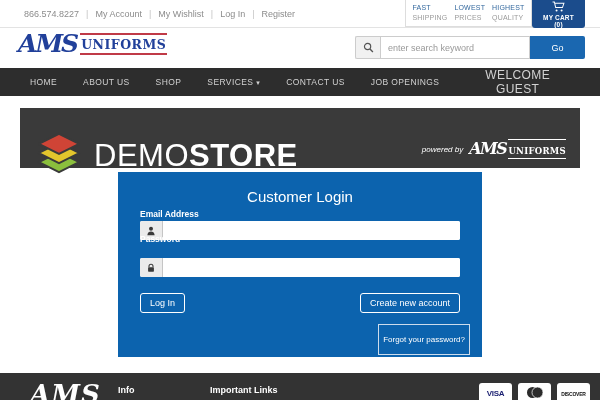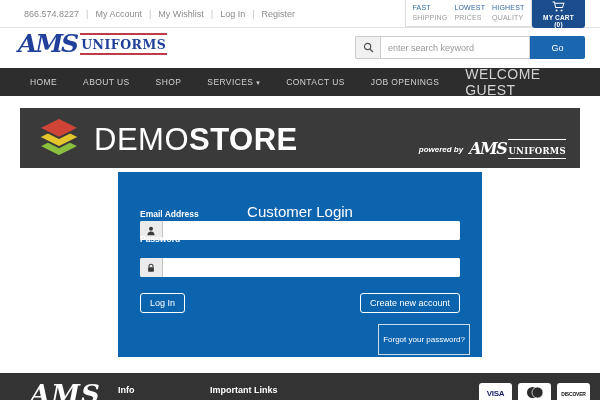--- a/index.html
+++ b/index.html
@@ -40,39 +40,39 @@
                   outline:none; box-sizing:border-box; font-family:inherit; min-width:0; }
   .search-input::placeholder { color:#999; }
   .go-btn { width:55px; background:#1a67b0; color:#fff; border:none; font-size:9px;
             border-radius:0 2px 2px 0; cursor:pointer; font-family:inherit; }
 
   
   .nav { position:absolute; top:68px; left:0; width:600px; height:28px; background:#2d2d2d;
          display:flex; align-items:center; padding:0 30px; box-sizing:border-box; }
   .nav-item { color:#d2d2d2; font-size:8.5px; letter-spacing:0.4px; margin-right:26px; white-space:nowrap; }
   .nav-caret { font-size:7px; margin-left:3px; }
-  .nav-welcome { margin-left:auto; margin-right:0; color:#d2d2d2; font-size:14px; letter-spacing:0.4px; }
+  .nav-welcome { margin-left:auto; margin-right:0; color:#d2d2d2; font-size:12px; letter-spacing:0.4px;text-align:center; }
 
   
   .banner { position:absolute; left:20px; top:108px; width:560px; height:60px; background:#3a3a3a; }
-  .banner-brand { position:absolute; left:16px; top:8px; display:flex; align-items:center; }
+  .banner-brand { position:absolute; left:16px; top:24px; display:flex; align-items:center; }
   .banner-title { margin-left:12px; font-size:31px; color:#fff; letter-spacing:0.5px; line-height:1; }
   .banner-title .bold { font-weight:bold; }
   .powered { position:absolute; right:14px; top:31px; display:flex; align-items:center; gap:6px; color:#fff; }
-  .powered-by { font-style:italic; font-size:8px; font-weight:bold; }
+  .powered-by { font-style:italic; font-size:8px; font-weight:normal; }
   .powered-logo { display:flex; align-items:center; }
   .powered-script { font-family:"DejaVu Serif", serif; font-style:italic; font-weight:bold;
                     font-size:16px; letter-spacing:-1.5px; line-height:1; }
   .powered-word-wrap { margin-left:2px; border-top:1px solid #fff; border-bottom:1px solid #fff; }
   .powered-word { font-family:"DejaVu Serif", serif; font-size:8.5px; font-weight:bold;
                   letter-spacing:0.3px; line-height:1.3; }
 
   
   .login-panel { position:absolute; left:118px; top:172px; width:364px; height:185px; background:#0c63ae; }
-  .login-title { position:absolute; top:31px; left:0; width:100%; text-align:center;
+  .login-title { position:absolute; top:16px; left:0; width:100%; text-align:center;
                  font-size:15px; color:#fff; font-weight:normal; margin:0; }
   .form-label { position:absolute; left:22px; font-size:8.5px; font-weight:bold; color:#fff; }
   .label-email { top:37px; }
   .label-password { top:62px; }
   .input-row { position:absolute; left:22px; width:320px; height:19px; display:flex;
                background:#fff; border-radius:2px; overflow:hidden; }
   .row-email { top:49px; }
   .row-password { top:86px; }
   .input-icon-box { width:23px; background:#ebebeb; border-right:1px solid #c5c5c5;
                     display:flex; align-items:center; justify-content:center; box-sizing:border-box; }

